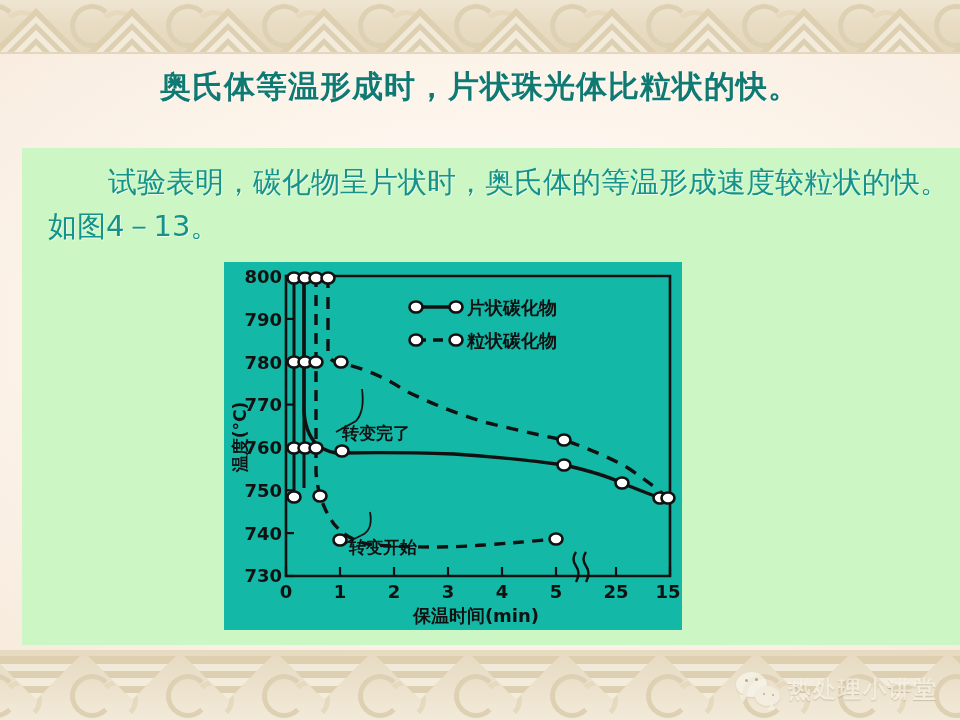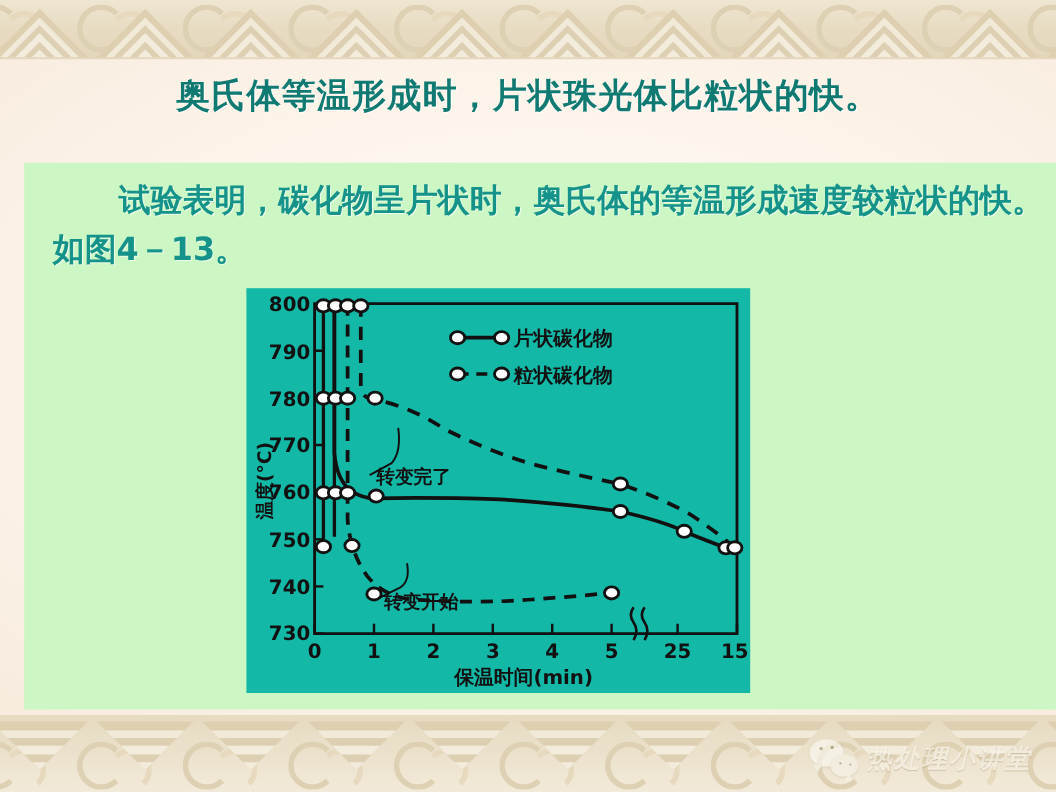--- a/index.html
+++ b/index.html
@@ -86,21 +86,21 @@
 
   
   .panel {
     position: absolute;
     left: 22px; top: 148px;
     width: 938px; height: 497px;
     background: #ccf7c4;
   }
   .body-text {
     position: absolute; left: 26px; top: 12px; right: 8px;
-    font-size: 29px; font-weight: 700; line-height: 1.52;
+    font-size: 29px; font-weight: 400; line-height: 1.52;
     color: #15938a;
     text-shadow: 1px 1px 0 rgba(255,255,255,.6);
     text-indent: 60px;
   }
 
   
   .figure {
     position: absolute;
     left: 202px; top: 114px;
     width: 458px; height: 368px;
@@ -109,21 +109,20 @@
   .chart {
     position: absolute; inset: 0;
   }
   .chart svg { display:block; width:100%; height:100%; }
 
   
   .watermark {
     position: absolute; right: 22px; bottom: 14px;
     display: flex; align-items: center; gap: 8px;
     opacity: .62;
-    font-style: italic;
   }
   .wechat-mark {
     width: 44px; height: 34px; position: relative; flex: 0 0 44px;
   }
   .wechat-mark .b1 {
     position: absolute; left: 0; top: 0; width: 31px; height: 25px;
     background: #fbfaf4; border-radius: 50% 50% 45% 50%;
     box-shadow: 0 1px 2px rgba(120,100,60,.25);
   }
   .wechat-mark .b1::after{

